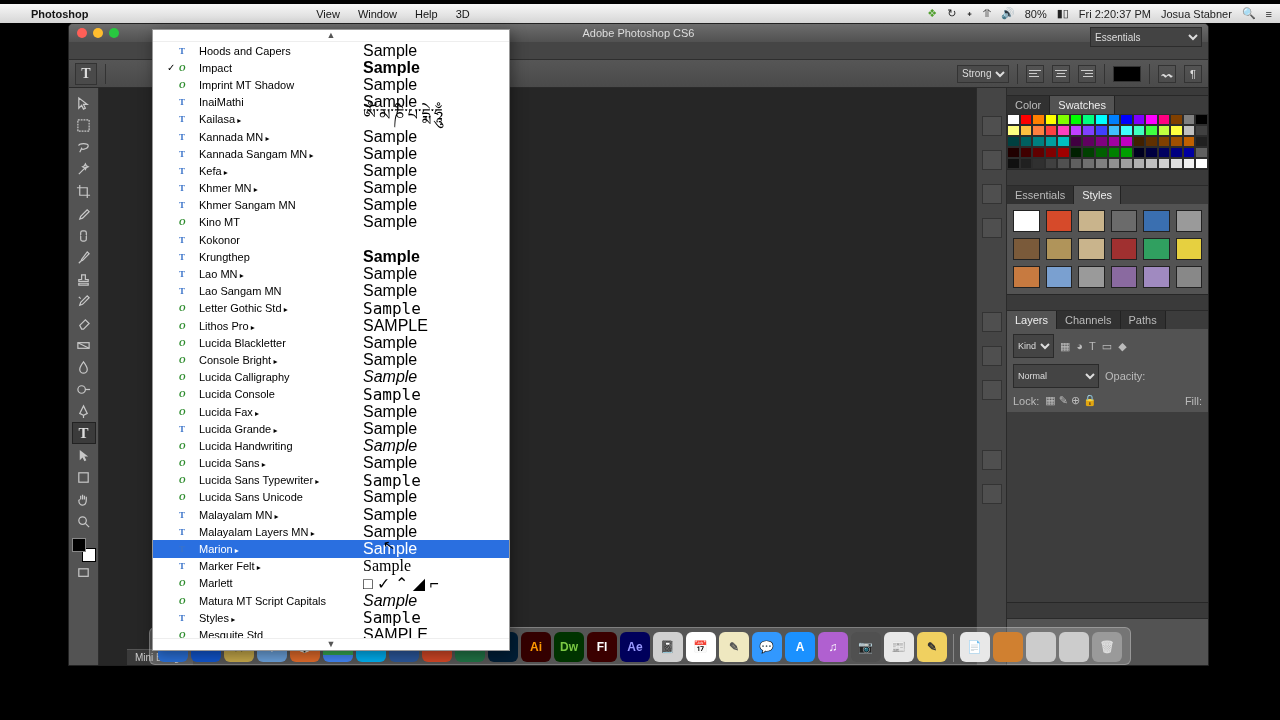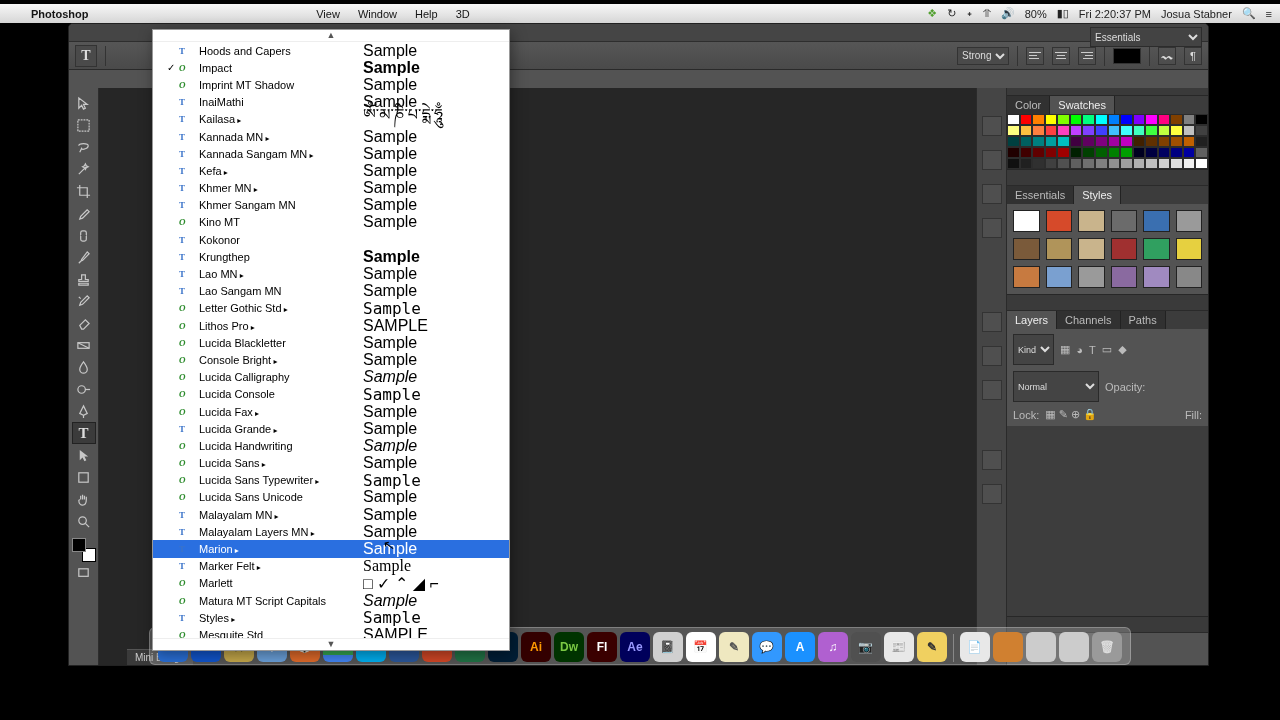--- a/index.html
+++ b/index.html
@@ -52,21 +52,21 @@
 .panel .tabs{height:18px;background:#3c3c3c;display:flex;align-items:flex-end;color:#bbb;font-size:10px;}
 .panel .tabs span{padding:3px 8px;background:#313131;border-right:1px solid #222;}
 .panel .tabs span.act{background:#535353;color:#eee;}
 .swatch-grid{display:grid;grid-template-columns:repeat(16,1fr);gap:0;padding:0;}
 .swatch-grid b{height:11px;border:1px solid #2c2c2c;}
 .panel-footer{height:16px;background:#3a3a3a;border-top:1px solid #272727;}
 .styles-grid{display:grid;grid-template-columns:repeat(6,1fr);gap:6px;padding:6px;}
 .styles-grid b{height:22px;background:#777;border:1px solid #222;}
 .layers-body{padding:5px 6px;color:#bbb;font-size:10px;display:flex;flex-direction:column;gap:6px;}
 .layers-body .row{display:flex;align-items:center;gap:6px;}
-.layers-body select{background:#444;border:1px solid #2a2a2a;color:#ddd;height:31px;font-size:9px;}
+.layers-body select{background:#444;border:1px solid #2a2a2a;color:#ddd;height:24px;font-size:9px;}
 .layers-filler{height:190px;background:#3d3d3d;}
 
 .font-dd{position:absolute;top:29px;left:152px;width:358px;bottom:69px;background:#fff;border:1px solid #999;box-shadow:2px 4px 14px rgba(0,0,0,.4);color:#000;z-index:50;font-size:11px;}
 .font-dd .arrow{height:12px;text-align:center;color:#555;font-size:9px;line-height:11px;background:#fff;border-bottom:1px solid #eee;}
 .font-dd .list{position:absolute;top:12px;bottom:12px;left:0;right:0;overflow:hidden;}
 .font-row{display:flex;align-items:center;height:17.2px;padding-left:14px;cursor:default;}
 .font-row.sel{background:#2a6fe0;color:#fff;}
 .font-row .chk{width:12px;color:#000;font-size:10px;}
 .font-row .ico{width:14px;margin-right:6px;font-size:9px;display:flex;align-items:center;}
 .font-row .ico.tt{color:#3a73c9;font-weight:700;font-family:Georgia,serif;}
@@ -105,20 +105,28 @@
     <span>80%</span>
     <span>▮▯</span>
     <span>Fri 2:20:37 PM</span>
     <span>Josua Stabner</span>
     <span>🔍</span>
     <span>≡</span>
   </div>
 </div>
 
 <div class="ps-window">
+  <div class="ps-titlebar">
+    <div class="traffic">
+      <b class="tr-red"></b>
+      <b class="tr-yel"></b>
+      <b class="tr-grn"></b>
+    </div>
+    <div class="ps-title">Adobe Photoshop CS6</div>
+  </div>
   <div class="ps-appmenu"></div>
   <div class="ps-options">
     <div class="tool-ico">T</div>
     <div class="sep"></div>
     <div style="flex:1"></div>
     <select><option>Strong</option></select>
     <div class="sep"></div>
     <div class="align">
         <i style="width:100%"></i>
         <i style="width:70%"></i>

